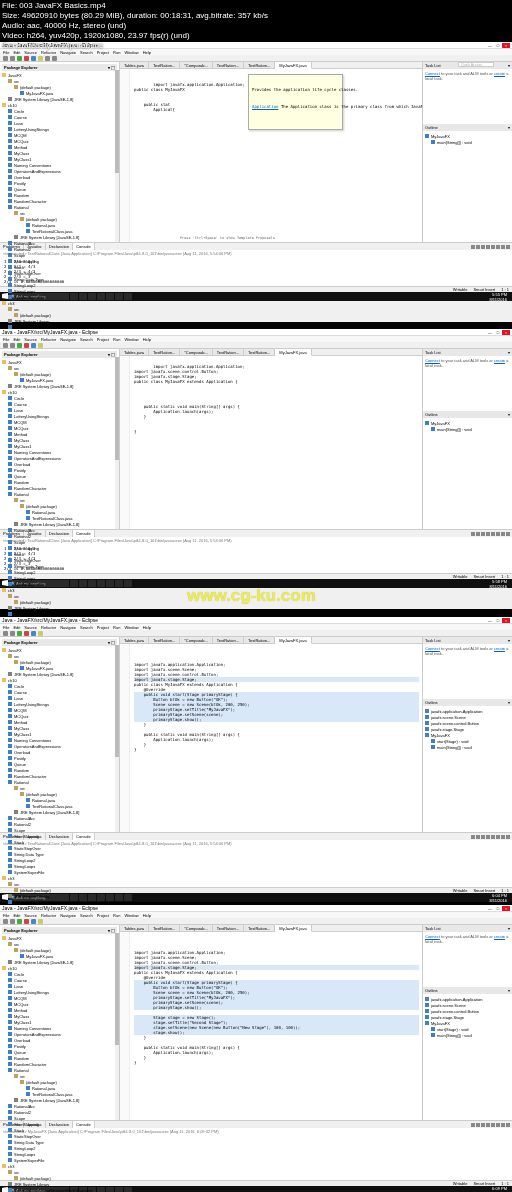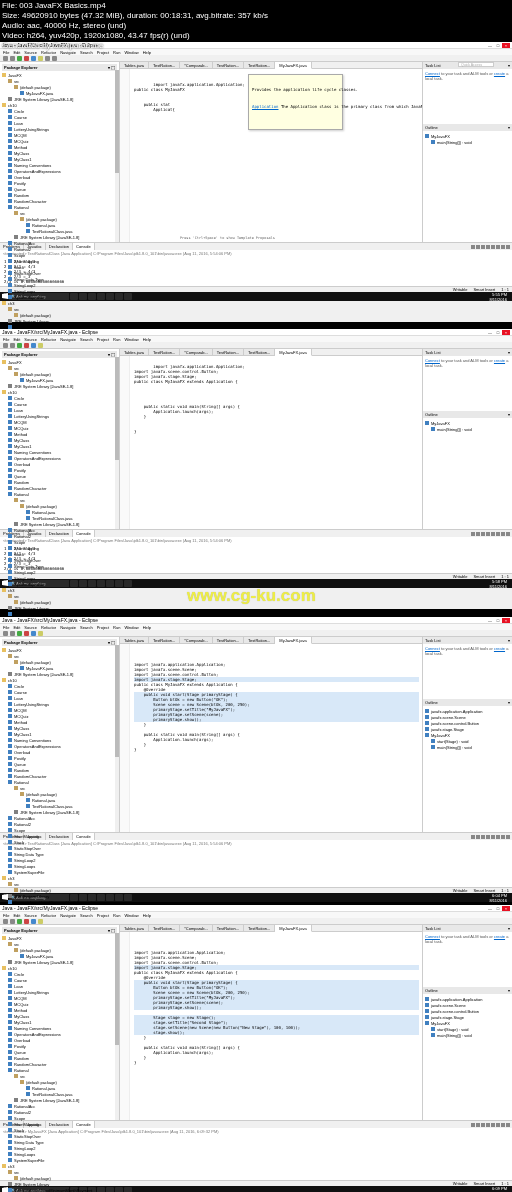--- a/index.html
+++ b/index.html
@@ -297,23 +297,23 @@
     color: #aaa;
     display: flex;
     align-items: center;
     padding: 0 2px;
   }
 </style>
 </head>
 <body>
 
 <div class="overlay"><span>File: 003 JavaFX Basics.mp4</span>
-<span>Size: 49620910 bytes (47.32 MiB), duration: 00:18:31, avg.bitrate: 357 kb/s</span>
+<span>Size: 49620910 bytes (80.29 MiB), duration: 00:18:31, avg.bitrate: 357 kb/s</span>
 <span>Audio: aac, 40000 Hz, stereo (und)</span>
-<span>Video: h264, yuv420p, 1920x1080, 43.47 fps(r) (und)</span>
+<span>Video: h264, yuv420p, 1920x1080, 23.97 fps(r) (und)</span>
 <span>Generated by Comparab me</span></div>
 
 <div class="watermark" style="left:187px; top:586px;">www.cg-ku.com</div>
 
 <div class="panel" style="top:42px; height:280px;">
   <div class="titlebar">
     <span>Java - JavaFX/src/MyJavaFX.java - Eclipse</span>
     <div class="wc">
       <span>—</span>
       <span>□</span>

